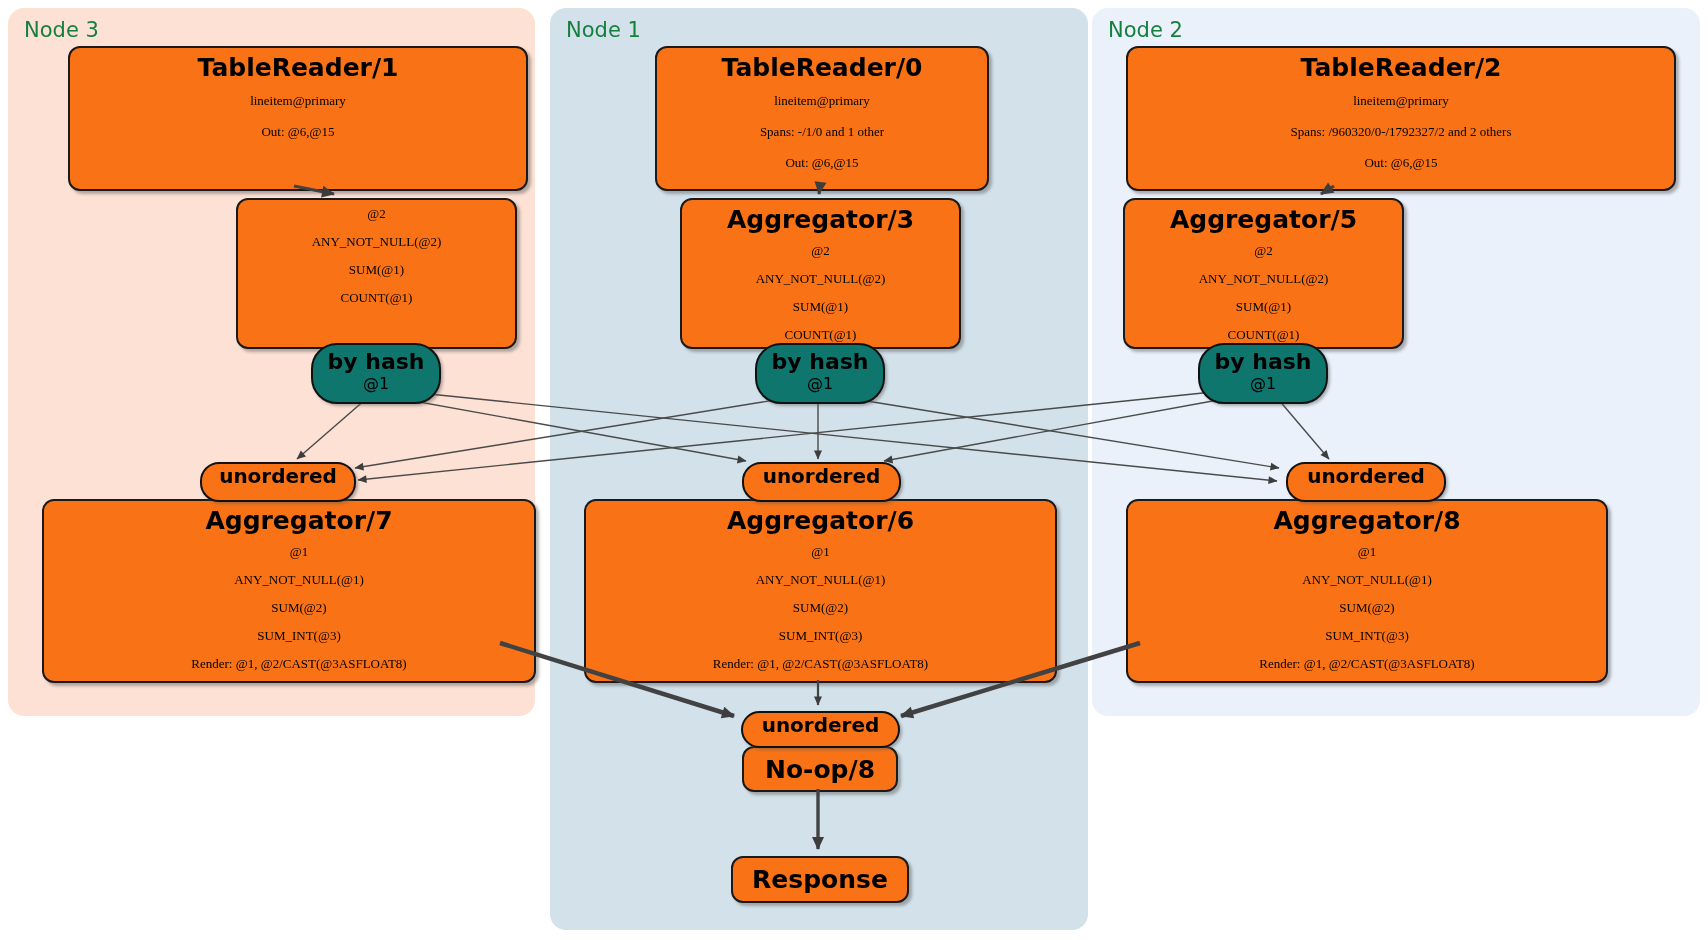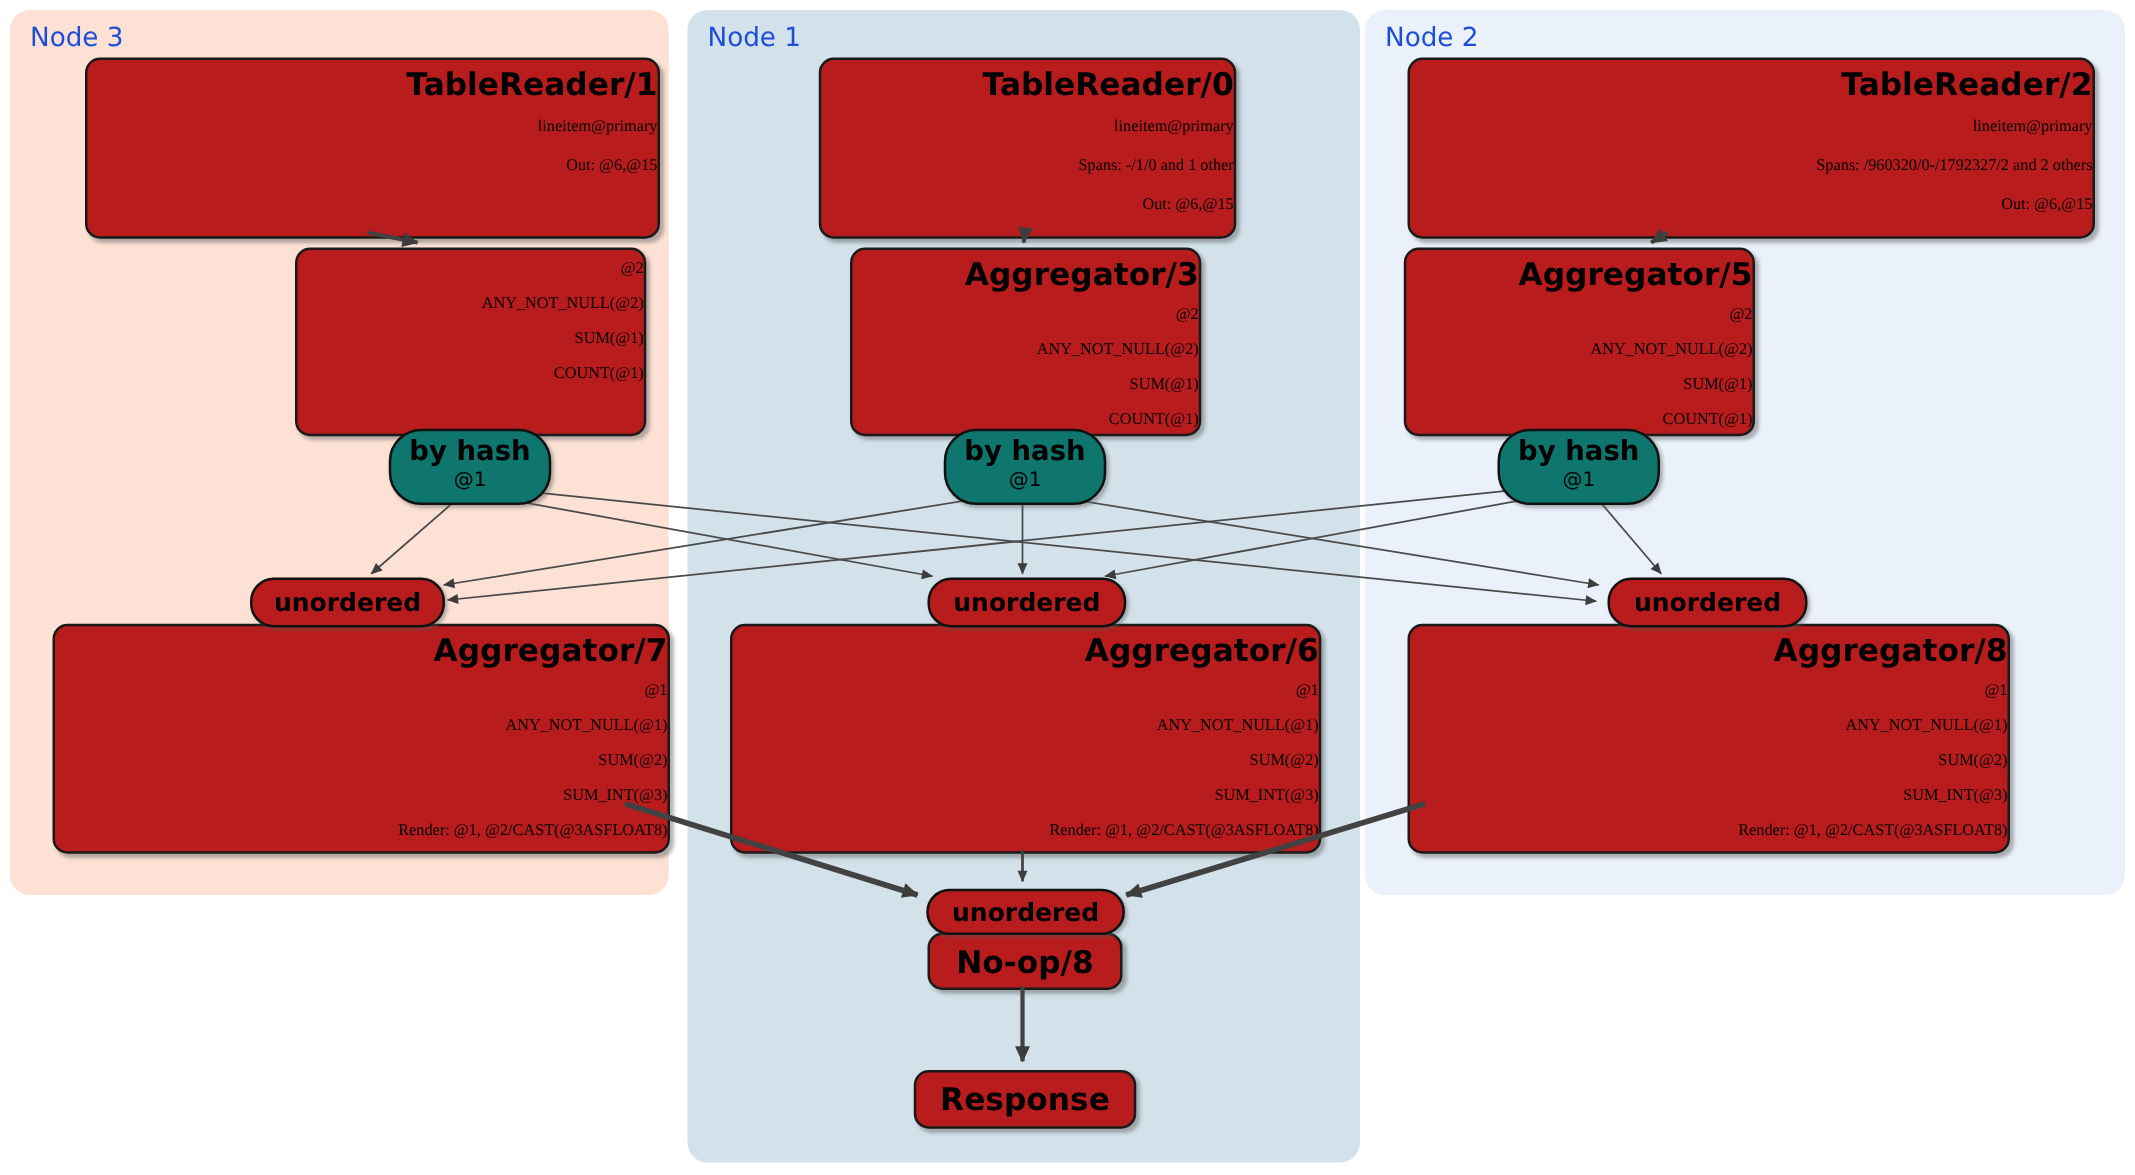--- a/index.html
+++ b/index.html
@@ -4,28 +4,28 @@
 <style>
   html,body{margin:0;padding:0;background:#ffffff;}
   body{font-family:"DejaVu Sans","Liberation Sans",sans-serif;color:#000;}
   .canvas{position:relative;width:1708px;height:940px;background:#ffffff;overflow:hidden;}
 
   
   .panel{position:absolute;border-radius:16px;z-index:1;}
   #panel-node3{left:8px;top:8px;width:527px;height:708px;background:#fce1d4;}
   #panel-node1{left:550px;top:8px;width:538px;height:922px;background:#d2e1ea;}
   #panel-node2{left:1092px;top:8px;width:608px;height:708px;background:#eaf1fb;}
-  .panel-label{position:absolute;top:10px;left:16px;font-size:21px;line-height:24px;color:#1d4ed8;}
+  .panel-label{position:absolute;top:10px;left:16px;font-size:21px;line-height:24px;color:#15803d;}
 
   
   svg.edges{position:absolute;left:0;top:0;z-index:3;}
 
   
-  .pbox{position:absolute;background:#b91c1c;border:2px solid #1a1a1a;border-radius:12px;
-        text-align:right;z-index:2;box-shadow:3px 3px 3px rgba(90,90,90,0.45);}
+  .pbox{position:absolute;background:#f97316;border:2px solid #1a1a1a;border-radius:12px;
+        text-align:center;z-index:2;box-shadow:3px 3px 3px rgba(90,90,90,0.45);}
   .btitle{font-weight:bold;font-size:25px;line-height:34px;padding-top:3px;white-space:nowrap;}
   .bline{font-size:13px;line-height:28px;white-space:nowrap;font-family:Liberation Serif, serif;}
   .tr .bline{line-height:31px;}
 
   #box-tr1{left:68px;top:46px;width:456px;height:141px;}
   #box-tr0{left:655px;top:46px;width:330px;height:141px;}
   #box-tr2{left:1126px;top:46px;width:546px;height:141px;}
 
   #box-agg4{left:236px;top:198px;width:277px;height:147px;}
   #box-agg3{left:680px;top:198px;width:277px;height:147px;}
@@ -42,22 +42,22 @@
   
   .router{position:absolute;width:126px;height:57px;background:#0f766e;border:2px solid #111;
           border-radius:26px;text-align:center;z-index:4;box-shadow:2px 2px 3px rgba(90,90,90,0.45);}
   .rlabel{font-weight:bold;font-size:22px;line-height:27px;margin-top:3px;}
   .rdetail{font-size:16px;line-height:18px;}
   #router-r4{left:311px;top:343px;}
   #router-r3{left:755px;top:343px;}
   #router-r5{left:1198px;top:343px;}
 
   
-  .sync{position:absolute;height:36px;background:#b91c1c;border:2px solid #111;border-radius:19px;
-        display:flex;align-items:center;justify-content:center;font-weight:bold;font-size:20px;
+  .sync{position:absolute;height:36px;background:#f97316;border:2px solid #111;border-radius:19px;
+        display:flex;align-items:flex-start;justify-content:center;font-weight:bold;font-size:20px;
         z-index:4;box-shadow:2px 2px 3px rgba(90,90,90,0.45);}
   #sync-u7{left:200px;top:462px;width:152px;}
   #sync-u6{left:742px;top:462px;width:155px;}
   #sync-u8{left:1286px;top:462px;width:156px;}
   #sync-u9{left:741px;top:711px;width:155px;height:33px;}
 </style>
 </head>
 <body>
 
 <div class="canvas">

